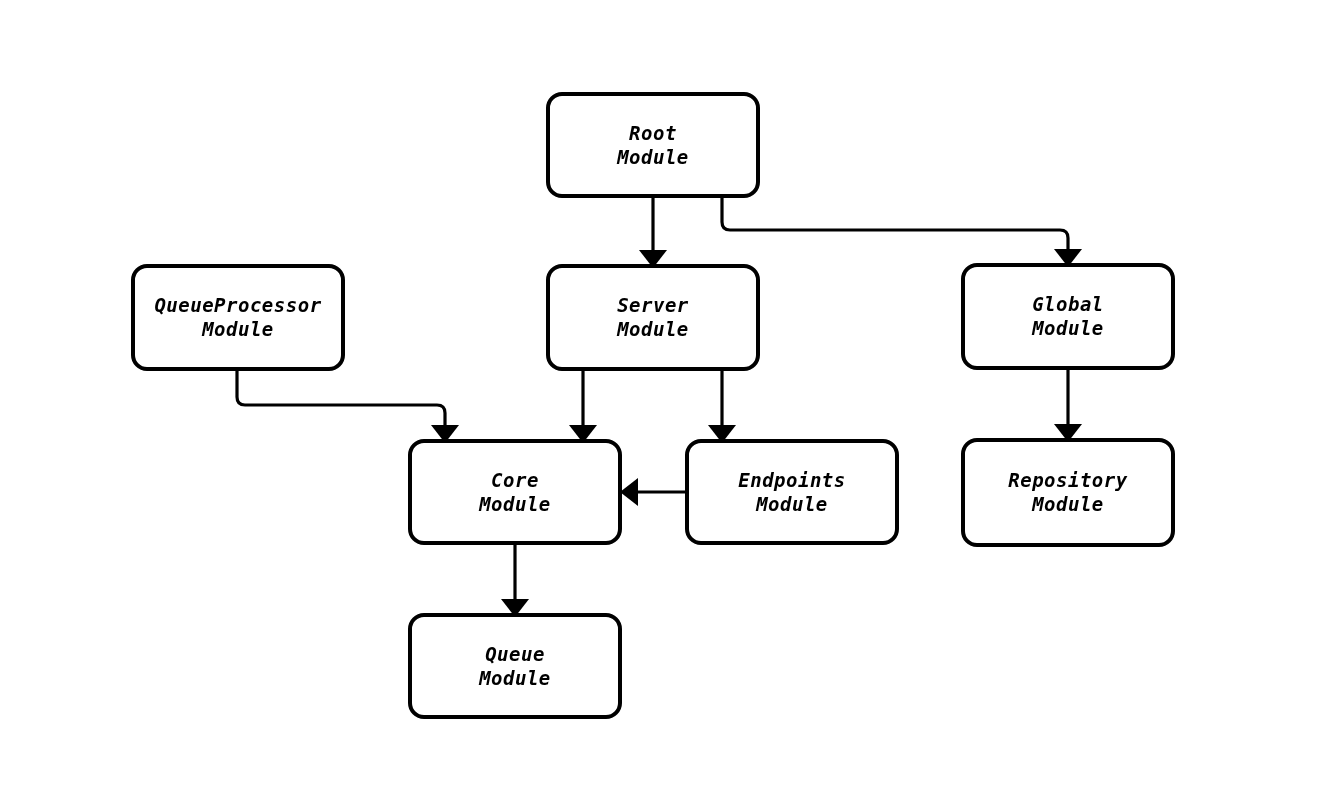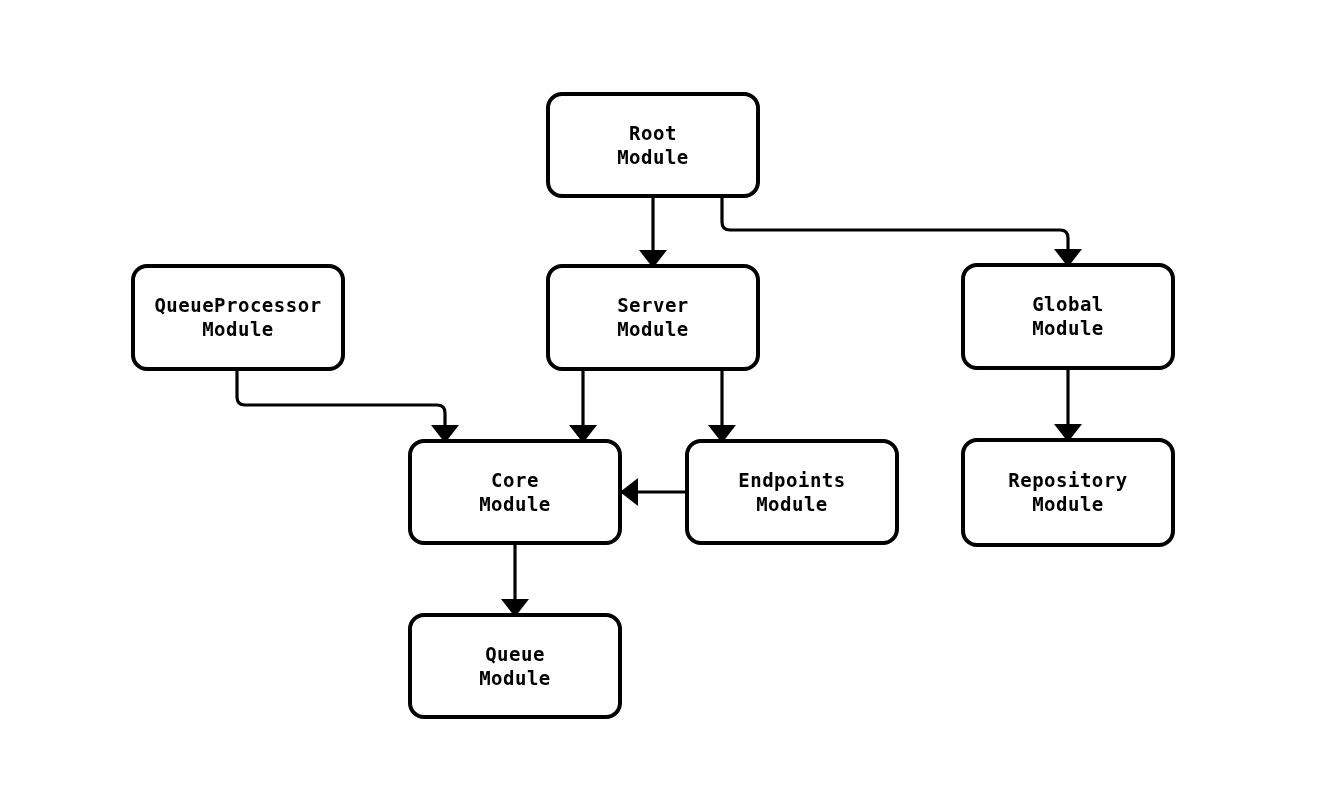--- a/index.html
+++ b/index.html
@@ -12,20 +12,21 @@
     width: 1337px;
     height: 809px;
     overflow: hidden;
     font-family: "DejaVu Sans Mono", "Liberation Mono", monospace;
   }
   #diagram-root {
     position: relative;
     width: 1181px;
     height: 809px;
     background: #ffffff;
+    font-style: italic;
   }
   svg#diagram-canvas {
     display: block;
     width: 1337px;
     height: 809px;
   }
   .node-box {
     fill: #ffffff;
     stroke: #000000;
     stroke-width: 4;

